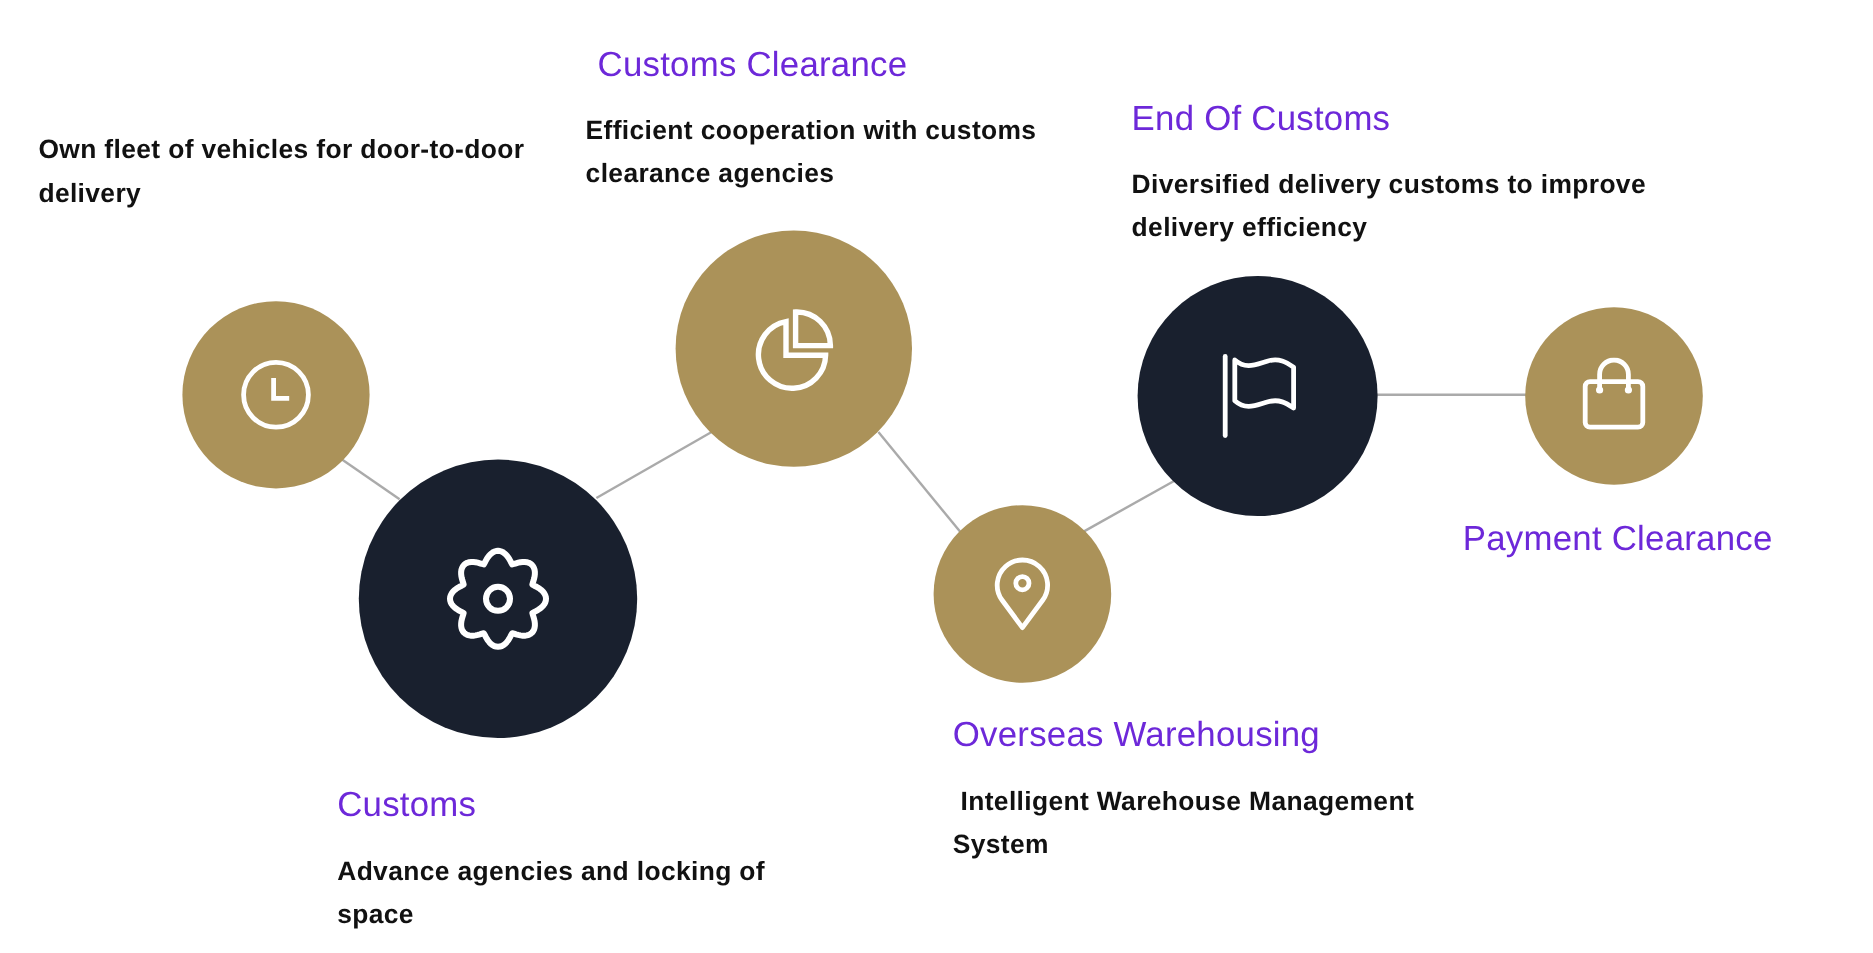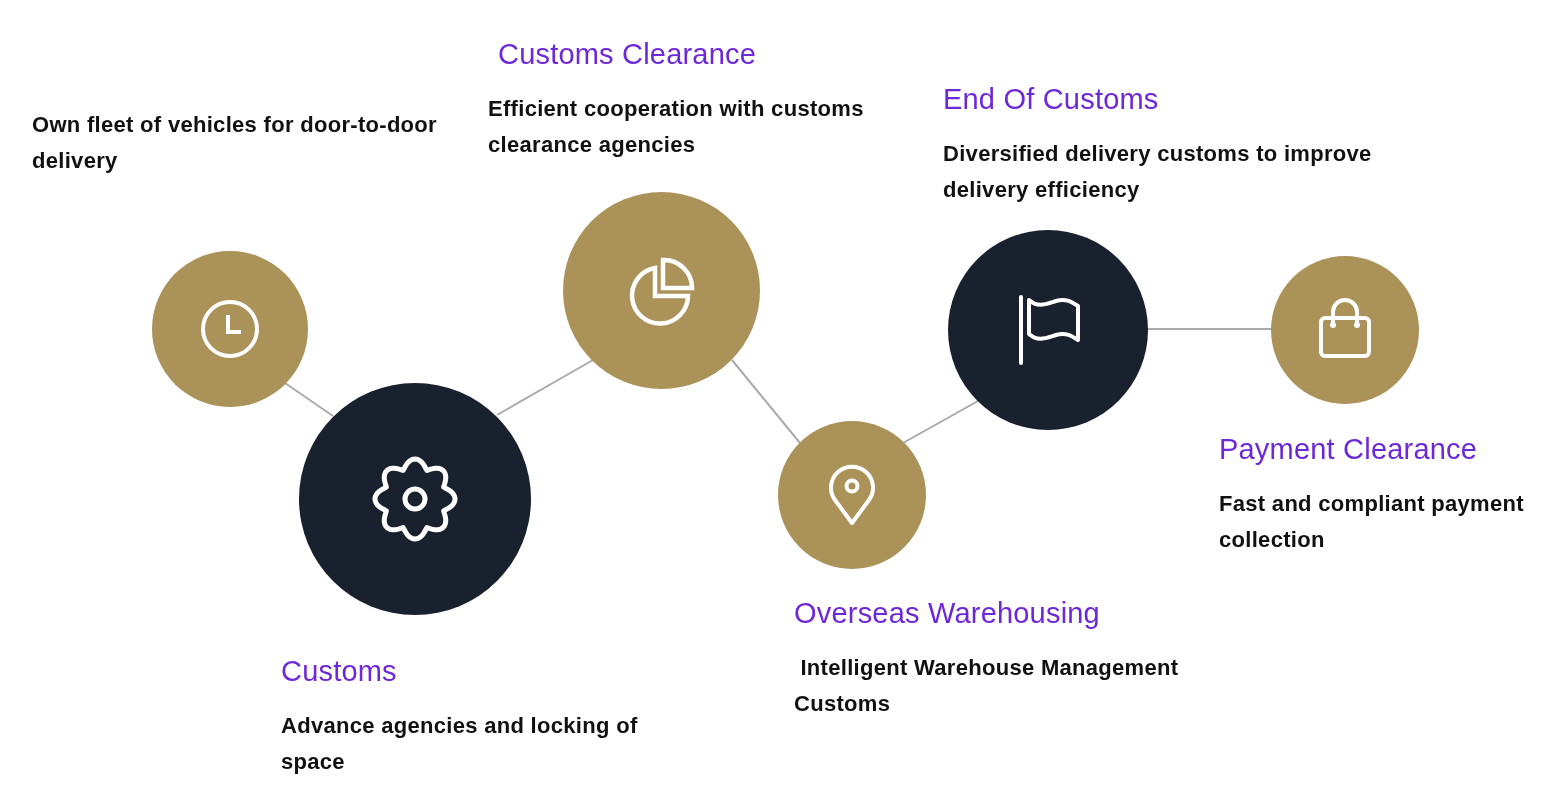--- a/index.html
+++ b/index.html
@@ -78,24 +78,23 @@
   <div class="desc" style="width:370px;">Advance agencies and locking of space</div>
 </div>
 
 <div class="label" style="left:488px; top:37px; width:400px;">
   <div class="title" style="padding-left:10px;">Customs Clearance</div>
   <div class="desc" style="width:395px;">Efficient cooperation with customs clearance agencies</div>
 </div>
 
 <div class="label" style="left:794px; top:596px; width:420px;">
   <div class="title">Overseas Warehousing</div>
-  <div class="desc" style="width:415px; white-space:pre-wrap;"> Intelligent Warehouse Management Customs</div>
+  <div class="desc" style="width:415px; white-space:pre-wrap;"> Intelligent Warehouse Management System</div>
 </div>
 
 <div class="label" style="left:943px; top:82px; width:460px;">
   <div class="title">End Of Customs</div>
   <div class="desc" style="width:455px;">Diversified delivery customs to improve delivery efficiency</div>
 </div>
 
 <div class="label" style="left:1219px; top:432px; width:340px;">
   <div class="title">Payment Clearance</div>
-  <div class="desc" style="width:335px;">Fast and compliant payment collection</div>
 </div>
 
 </body></html>

